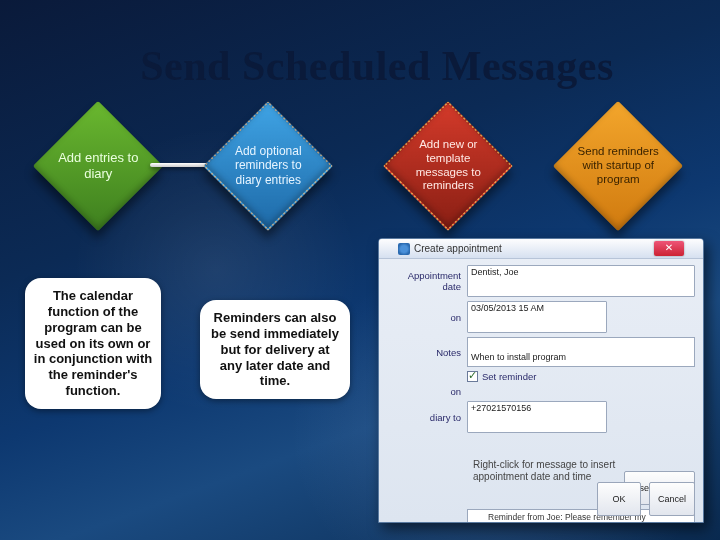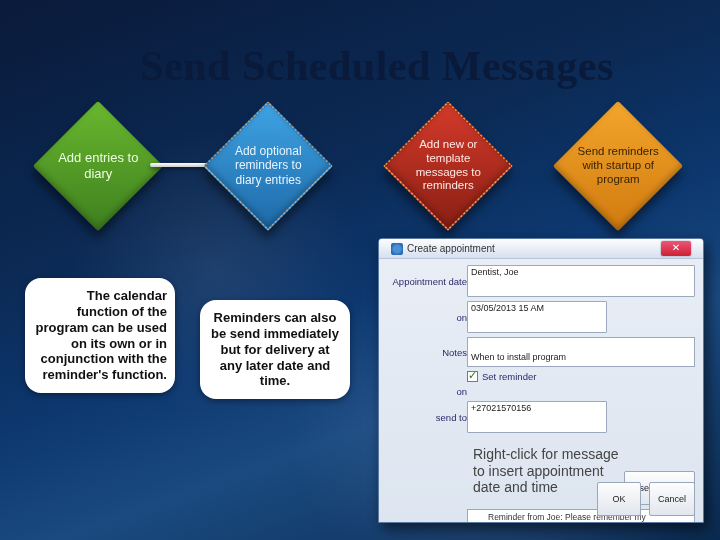--- a/index.html
+++ b/index.html
@@ -75,21 +75,21 @@
     background: #fff;
     color: #111;
     border-radius: 16px;
     padding: 10px 8px;
     font-weight: 700;
     text-align: center;
     font-size: 13px;
     line-height: 1.22;
     box-shadow: 0 2px 6px rgba(0,0,0,0.4);
   }
-  .box1 { top: 278px; left: 25px; width: 150px; text-align: right; }
+  .box1 { top: 278px; left: 25px; width: 136px; }
   .box2 { top: 300px; left: 200px; width: 150px; }
   
   .dialog {
     position: absolute;
     top: 238px;
     left: 378px;
     width: 326px;
     height: 285px;
     background: linear-gradient(180deg,#e9eef6 0%, #dde5f0 100%);
     border: 1px solid #5a7aa0;
@@ -98,21 +98,21 @@
     color: #222;
     font-size: 10px;
     overflow: hidden;
   }
   .dlg-titlebar {
     height: 20px;
     background: linear-gradient(180deg,#fdfdfe,#d6e0f0);
     border-bottom: 1px solid #b7c4d8;
     display: flex;
     align-items: center;
-    padding: 0 12px;
+    padding: 0 19px;
     font-size: 10px;
     color: #333;
   }
   .dlg-title-icon {
     width: 12px; height: 12px; margin-right: 4px;
     background: radial-gradient(circle,#4a90d9 40%, #2a6ab0 70%);
     border-radius: 2px;
   }
   .dlg-close {
     margin-left: auto;
@@ -120,21 +120,21 @@
     background: linear-gradient(180deg,#e57,#c23);
     border-radius: 2px;
     color: #fff;
     font-size: 10px;
     text-align: center;
     line-height: 14px;
     box-shadow: 0 0 2px rgba(0,0,0,0.4);
   }
   .dlg-body { padding: 6px 8px; }
   .row { display: flex; align-items: center; margin-bottom: 4px; }
-  .lbl { width: 80px; text-align: right; color: #2a2a6a; font-size: 9.5px; }
+  .lbl { width: 80px; text-align: right; padding-right: 6px; color: #2a2a6a; font-size: 9.5px; }
   .inp {
     flex: 1;
     height: 32px;
     background: #fff;
     border: 1px solid #9ba8bd;
     font-size: 9px;
     padding: 1px 3px;
     color: #222;
     border-radius: 1px;
   }
@@ -156,21 +156,21 @@
     border: 1px solid #9aa6ba;
     border-radius: 2px;
     font-size: 9px;
     color: #222;
     padding: 16px 8px;
     display: inline-flex;
     align-items: center;
     margin-top: 34px;
   }
   .blurb {
-    font-size: 14px;
+    font-size: 10px;
     color: #444;
     padding: 2px 0 2px 86px;
     line-height: 1.2;
   }
   .msg-area {
     flex:1; height:44px; background:#fff; border:1px solid #9ba8bd;
     font-size:8.5px; padding:2px 20px; color:#333; line-height:1.2;
   }
   .dlg-footer {
     position:absolute; bottom:6px; right:8px; display:flex; gap:8px;text-align:right;
@@ -219,21 +219,21 @@
     </div>
     <div class="row" style="margin-top:2px">
       <div class="lbl"></div>
       <div class="chk"></div>
       <span style="font-size:9.5px;color:#2a2a6a">Set reminder</span>
     </div>
     <div class="row">
       <div class="lbl">on</div>
     </div>
     <div class="row">
-      <div class="lbl">send to</div>
+      <div class="lbl">diary to</div>
       <div class="inp" style="flex:0 0 140px">+27021570156</div>
     </div>
     <div class="row" style="align-items:center">
       <div class="blurb" style="flex:1;padding-left:86px">Right-click for message to insert appointment date and time</div>
       <div class="btn">Use template</div>
     </div>
     <div class="row">
       <div class="lbl">Message</div>
       <div class="msg-area">Reminder from Joe: Please remember my appointment on 13-03-02 15:00 for installation of software. - Source: Rewards Team.</div>
     </div>

